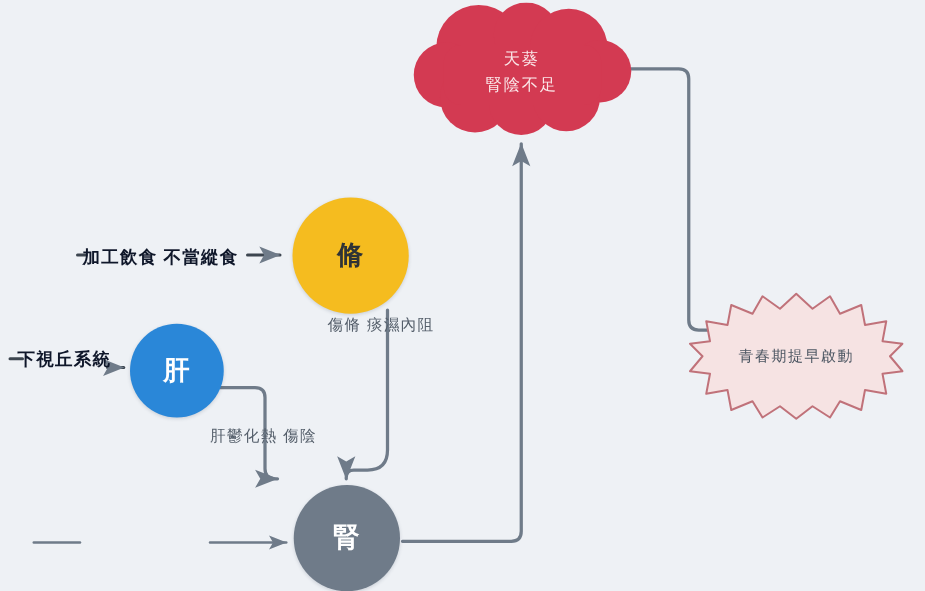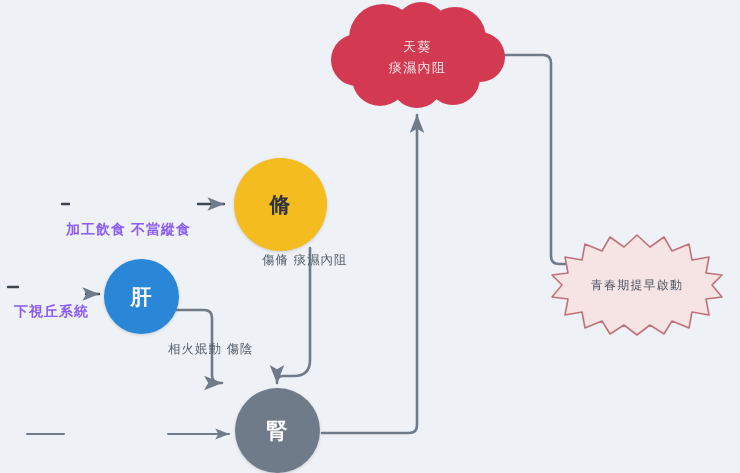--- a/index.html
+++ b/index.html
@@ -105,27 +105,26 @@
     position: absolute;
     color: #555f6b;
     font-size: 12.5px;
     letter-spacing: 1px;
     white-space: nowrap;
     user-select: none;
     text-align: right;
   }
   .input-label {
     position: absolute;
-    color: #8b5cf6;
+    color: #0f172a;
     font-size: 14px;
     font-weight: 700;
     letter-spacing: 1px;
     white-space: nowrap;
     user-select: none;
-    margin-top: 24px;
   }
   #label-diet      { left: 66px;  top: 197px; }
   #label-emotion   { left: 14px;  top: 279px; }
   #label-sleep     { left: 68px;  top: 424px; }
 
   #label-spleen-damp { left: 262px; top: 252px; }
   #label-liver-heat  { left: 168px; top: 341px; }
   #label-kidney-yin  { left: 360px; top: 311px; }
 </style>
 </head>
@@ -173,21 +172,21 @@
         <circle cx="155" cy="55" r="25"></circle>
         <circle cx="32" cy="58" r="26"></circle>
         <circle cx="55" cy="76" r="28"></circle>
         <circle cx="92" cy="80" r="26"></circle>
         <circle cx="128" cy="76" r="27"></circle>
         <rect x="30" y="34" width="126" height="48" rx="14"></rect>
       </g>
     </svg>
     <div class="cloud-text">
       <span>天葵</span>
-      <span>痰濕內阻</span>
+      <span>腎陰不足</span>
     </div>
   </div>
 
   <div id="node-burst">
     <svg width="172" height="104" viewBox="0 0 172 104">
       <polygon fill="#f6e3e3" stroke="#c0727a" stroke-width="1.6" stroke-linejoin="round" points="86,2 99,14 113,4 121,18 138,11 141,27 158,24 155,40 171,42 161,52 171,64 155,66 158,82 141,79 138,95 121,88 113,101 99,92 86,102 73,92 59,101 51,88 34,95 31,79 14,82 17,66 1,64 11,52 1,42 17,40 14,24 31,27 34,11 51,18 59,4 73,14"></polygon>
     </svg>
     <div class="burst-text">青春期提早啟動</div>
   </div>
 
@@ -200,15 +199,15 @@
   </div>
 
   <div id="node-kidney" class="node-circle">
     <span class="node-label">腎</span>
   </div>
 
   <div id="label-diet" class="input-label">加工飲食 不當縱食</div>
   <div id="label-emotion" class="input-label">下視丘系統</div>
 
   <div id="label-spleen-damp" class="edge-label">傷脩 痰濕內阻</div>
-  <div id="label-liver-heat" class="edge-label">相火姄動 傷陰</div>
+  <div id="label-liver-heat" class="edge-label">肝鬱化熱 傷陰</div>
 
 </div>
 
 </body></html>

